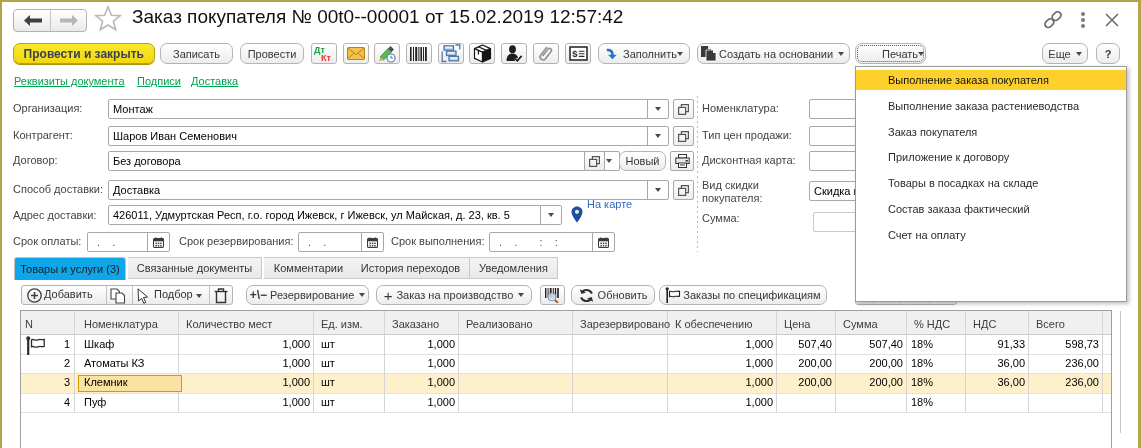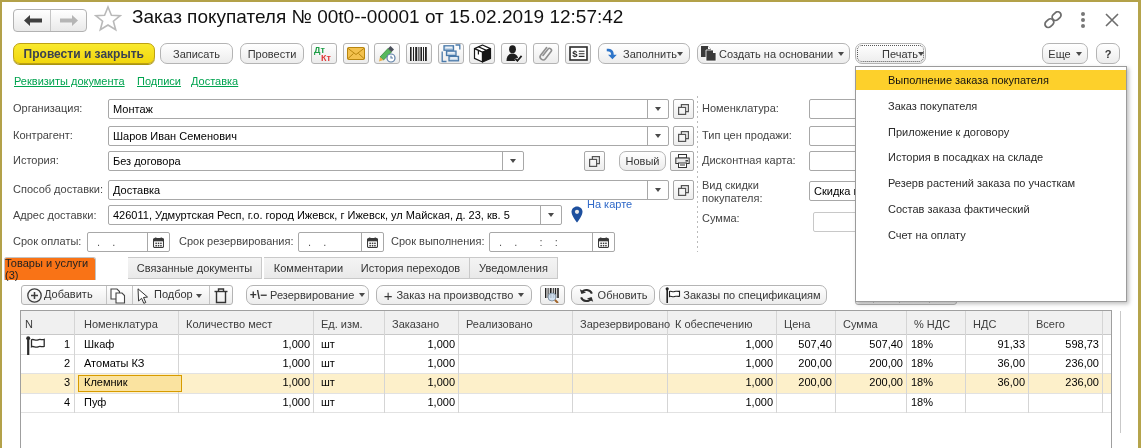--- a/index.html
+++ b/index.html
@@ -193,22 +193,22 @@
     </div></div>
 <div class="sq" style="left:673px;top:126px">
     <svg width="11" height="11" viewBox="0 0 11 11">
       <g fill="none" stroke="#555" stroke-width="1.2">
         <rect x="0.6" y="3.4" width="7" height="7"></rect>
         <path d="M3.4 3.4 L3.4 0.6 L10.4 0.6 L10.4 7.6 L7.6 7.6"></path>
       </g>
     </svg>
   </div>
 
-<div class="lbl" style="left:13px;top:153.5px">История:</div>
-<div class="inp" style="left:108px;top:151px;width:416px">Без договора<div class="ca">
+<div class="lbl" style="left:13px;top:153.5px">Договор:</div>
+<div class="inp" style="left:108px;top:151px;width:512px">Без договора<div class="ca">
       <div class="tri"></div>
     </div></div>
 <div class="sq" style="left:584px;top:151px">
     <svg width="11" height="11" viewBox="0 0 11 11">
       <g fill="none" stroke="#555" stroke-width="1.2">
         <rect x="0.6" y="3.4" width="7" height="7"></rect>
         <path d="M3.4 3.4 L3.4 0.6 L10.4 0.6 L10.4 7.6 L7.6 7.6"></path>
       </g>
     </svg>
   </div>
@@ -308,21 +308,21 @@
 <div class="lbl" style="left:702px;top:128.5px">Тип цен продажи:</div>
 <div class="inp" style="left:809px;top:126px;width:200px"></div>
 <div class="lbl" style="left:702px;top:153.5px">Дисконтная карта:</div>
 <div class="inp" style="left:809px;top:151px;width:200px"></div>
 <div class="lbl" style="left:702px;top:178.5px">Вид скидки</div>
 <div class="lbl" style="left:702px;top:192px">покупателя:</div>
 <div class="inp" style="left:809px;top:181px;width:200px">Скидка п</div>
 <div class="lbl" style="left:702px;top:211.5px">Сумма:</div>
 <div class="inp" style="left:813px;top:212px;width:196px;border-color:#c8c8c8"></div>
 
-<div class="a" style="left:4px;top:257px;width:92px;height:23px;border:1px solid #c3c3c3;border-bottom:none;border-radius:3px 3px 0 0;background:#f97316;z-index:3;font-size:11px;color:#222;display:flex;align-items:center;justify-content:center">Товары и услуги (3)</div>
+<div class="a" style="left:14px;top:257px;width:112px;height:23px;border:1px solid #c3c3c3;border-bottom:none;border-radius:3px 3px 0 0;background:#0ea5e9;z-index:3;font-size:11px;color:#222;display:flex;align-items:center;justify-content:center">Товары и услуги (3)</div>
 <div class="a" style="left:128px;top:257px;width:134px;height:22px;border:1px solid #c9c9c9;border-left:none;background:linear-gradient(#f4f4f4,#e9e9e9);font-size:11px;color:#333;display:flex;align-items:center;justify-content:center">Связанные документы</div>
 <div class="a" style="left:264px;top:257px;width:90px;height:22px;border:1px solid #c9c9c9;border-left:none;background:linear-gradient(#f4f4f4,#e9e9e9);font-size:11px;color:#333;display:flex;align-items:center;justify-content:center">Комментарии</div>
 <div class="a" style="left:352px;top:257px;width:118px;height:22px;border:1px solid #c9c9c9;border-left:none;background:linear-gradient(#f4f4f4,#e9e9e9);font-size:11px;color:#333;display:flex;align-items:center;justify-content:center">История переходов</div>
 <div class="a" style="left:470px;top:257px;width:88px;height:22px;border:1px solid #c9c9c9;border-left:none;background:linear-gradient(#f4f4f4,#e9e9e9);font-size:11px;color:#333;display:flex;align-items:center;justify-content:center">Уведомления</div>
 
 <div class="a" style="left:21px;top:285px;width:212px;height:20px;border:1px solid #b4b4b4;border-radius:3px;background:linear-gradient(#fff,#ececec)">
   <div class="a" style="left:84px;top:0;width:1px;height:18px;background:#c3c3c3"></div>
   <div class="a" style="left:110px;top:0;width:1px;height:18px;background:#c3c3c3"></div>
   <div class="a" style="left:187px;top:0;width:1px;height:18px;background:#c3c3c3"></div>
   <svg class="a" style="left:5px;top:2px" width="15" height="15" viewBox="0 0 15 15">
@@ -477,19 +477,19 @@
   <div class="cell num" style="left:200px;top:84.8px;width:89px">1,000</div>
   <div class="cell" style="left:300px;top:84.8px">шт</div>
   <div class="cell num" style="left:340px;top:84.8px;width:94px">1,000</div>
   <div class="cell num" style="left:650px;top:84.8px;width:102px">1,000</div>
   <div class="cell" style="left:890px;top:84.8px">18%</div>
 </div>
 <div class="a" style="left:1120px;top:311px;width:1px;height:122px;background:#c9c9c9"></div>
 
 <div class="a" style="left:855px;top:66px;width:272px;height:236px;background:#fff;border:1px solid #9b9b9b;box-shadow:2px 2px 4px rgba(0,0,0,0.25);z-index:40;padding-top:3px">
   <div class="mi" style="background:#fdd02b;color:#111">Выполнение заказа покупателя</div>
+  <div class="mi">Выполнение заказа растениеводства</div>
   <div class="mi">Заказ покупателя</div>
   <div class="mi">Приложение к договору</div>
-  <div class="mi">История в посадках на складе</div>
-  <div class="mi">Резерв растений заказа по участкам</div>
+  <div class="mi">Товары в посадках на складе</div>
   <div class="mi">Состав заказа фактический</div>
   <div class="mi">Счет на оплату</div>
 </div>
 
 </body></html>

